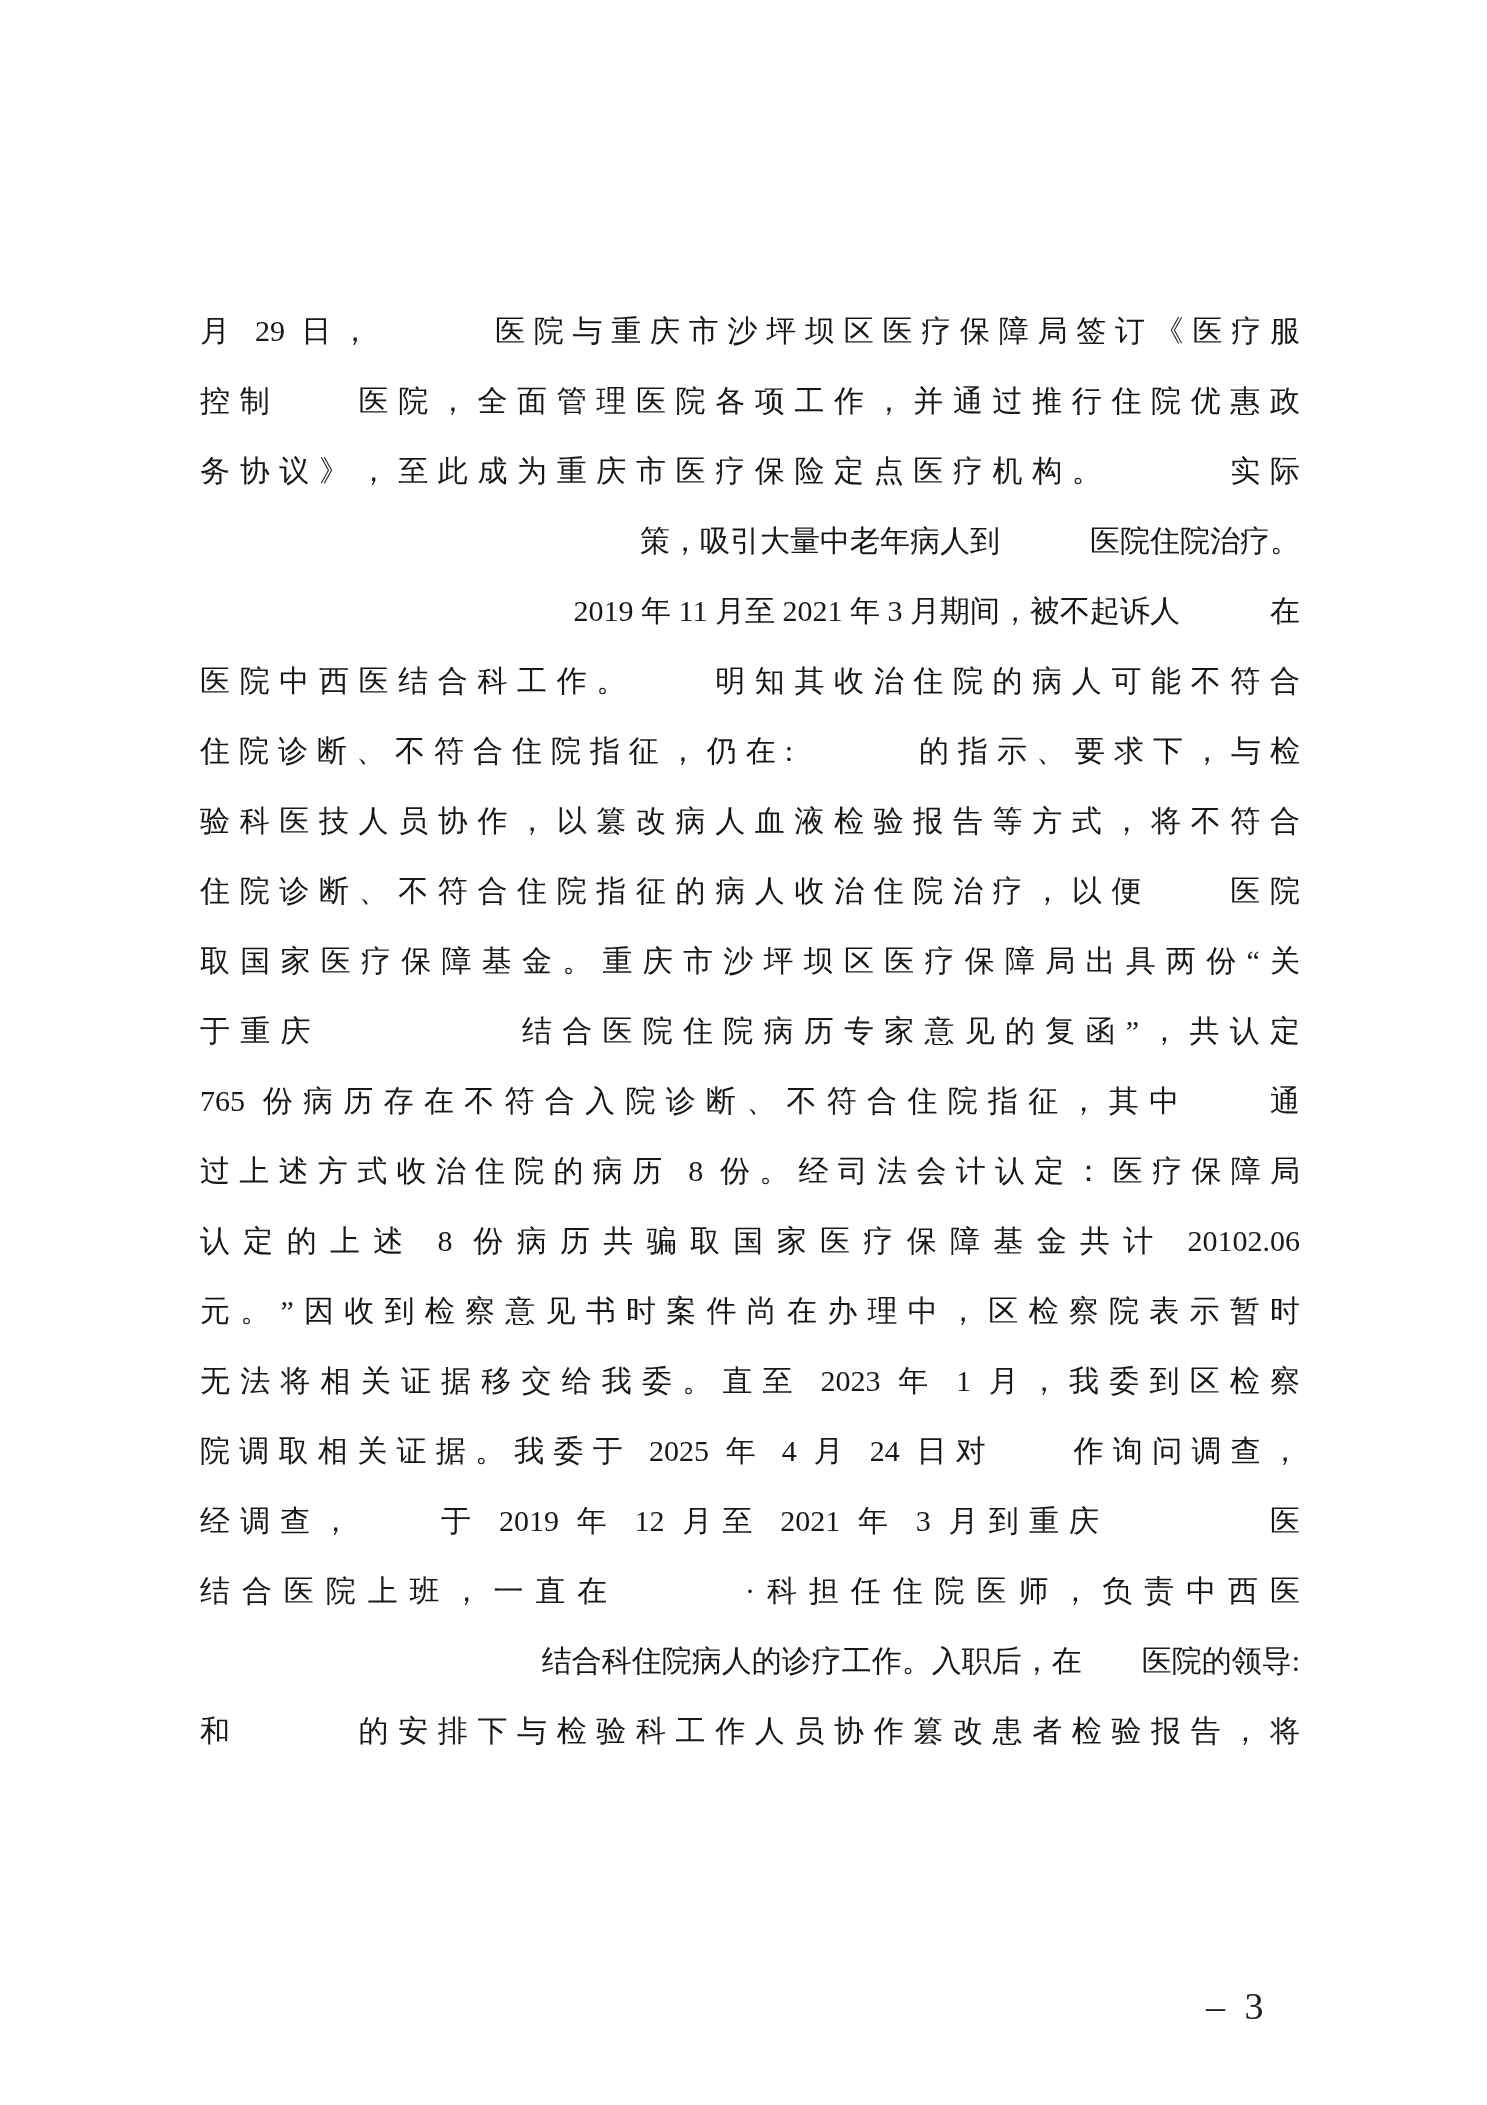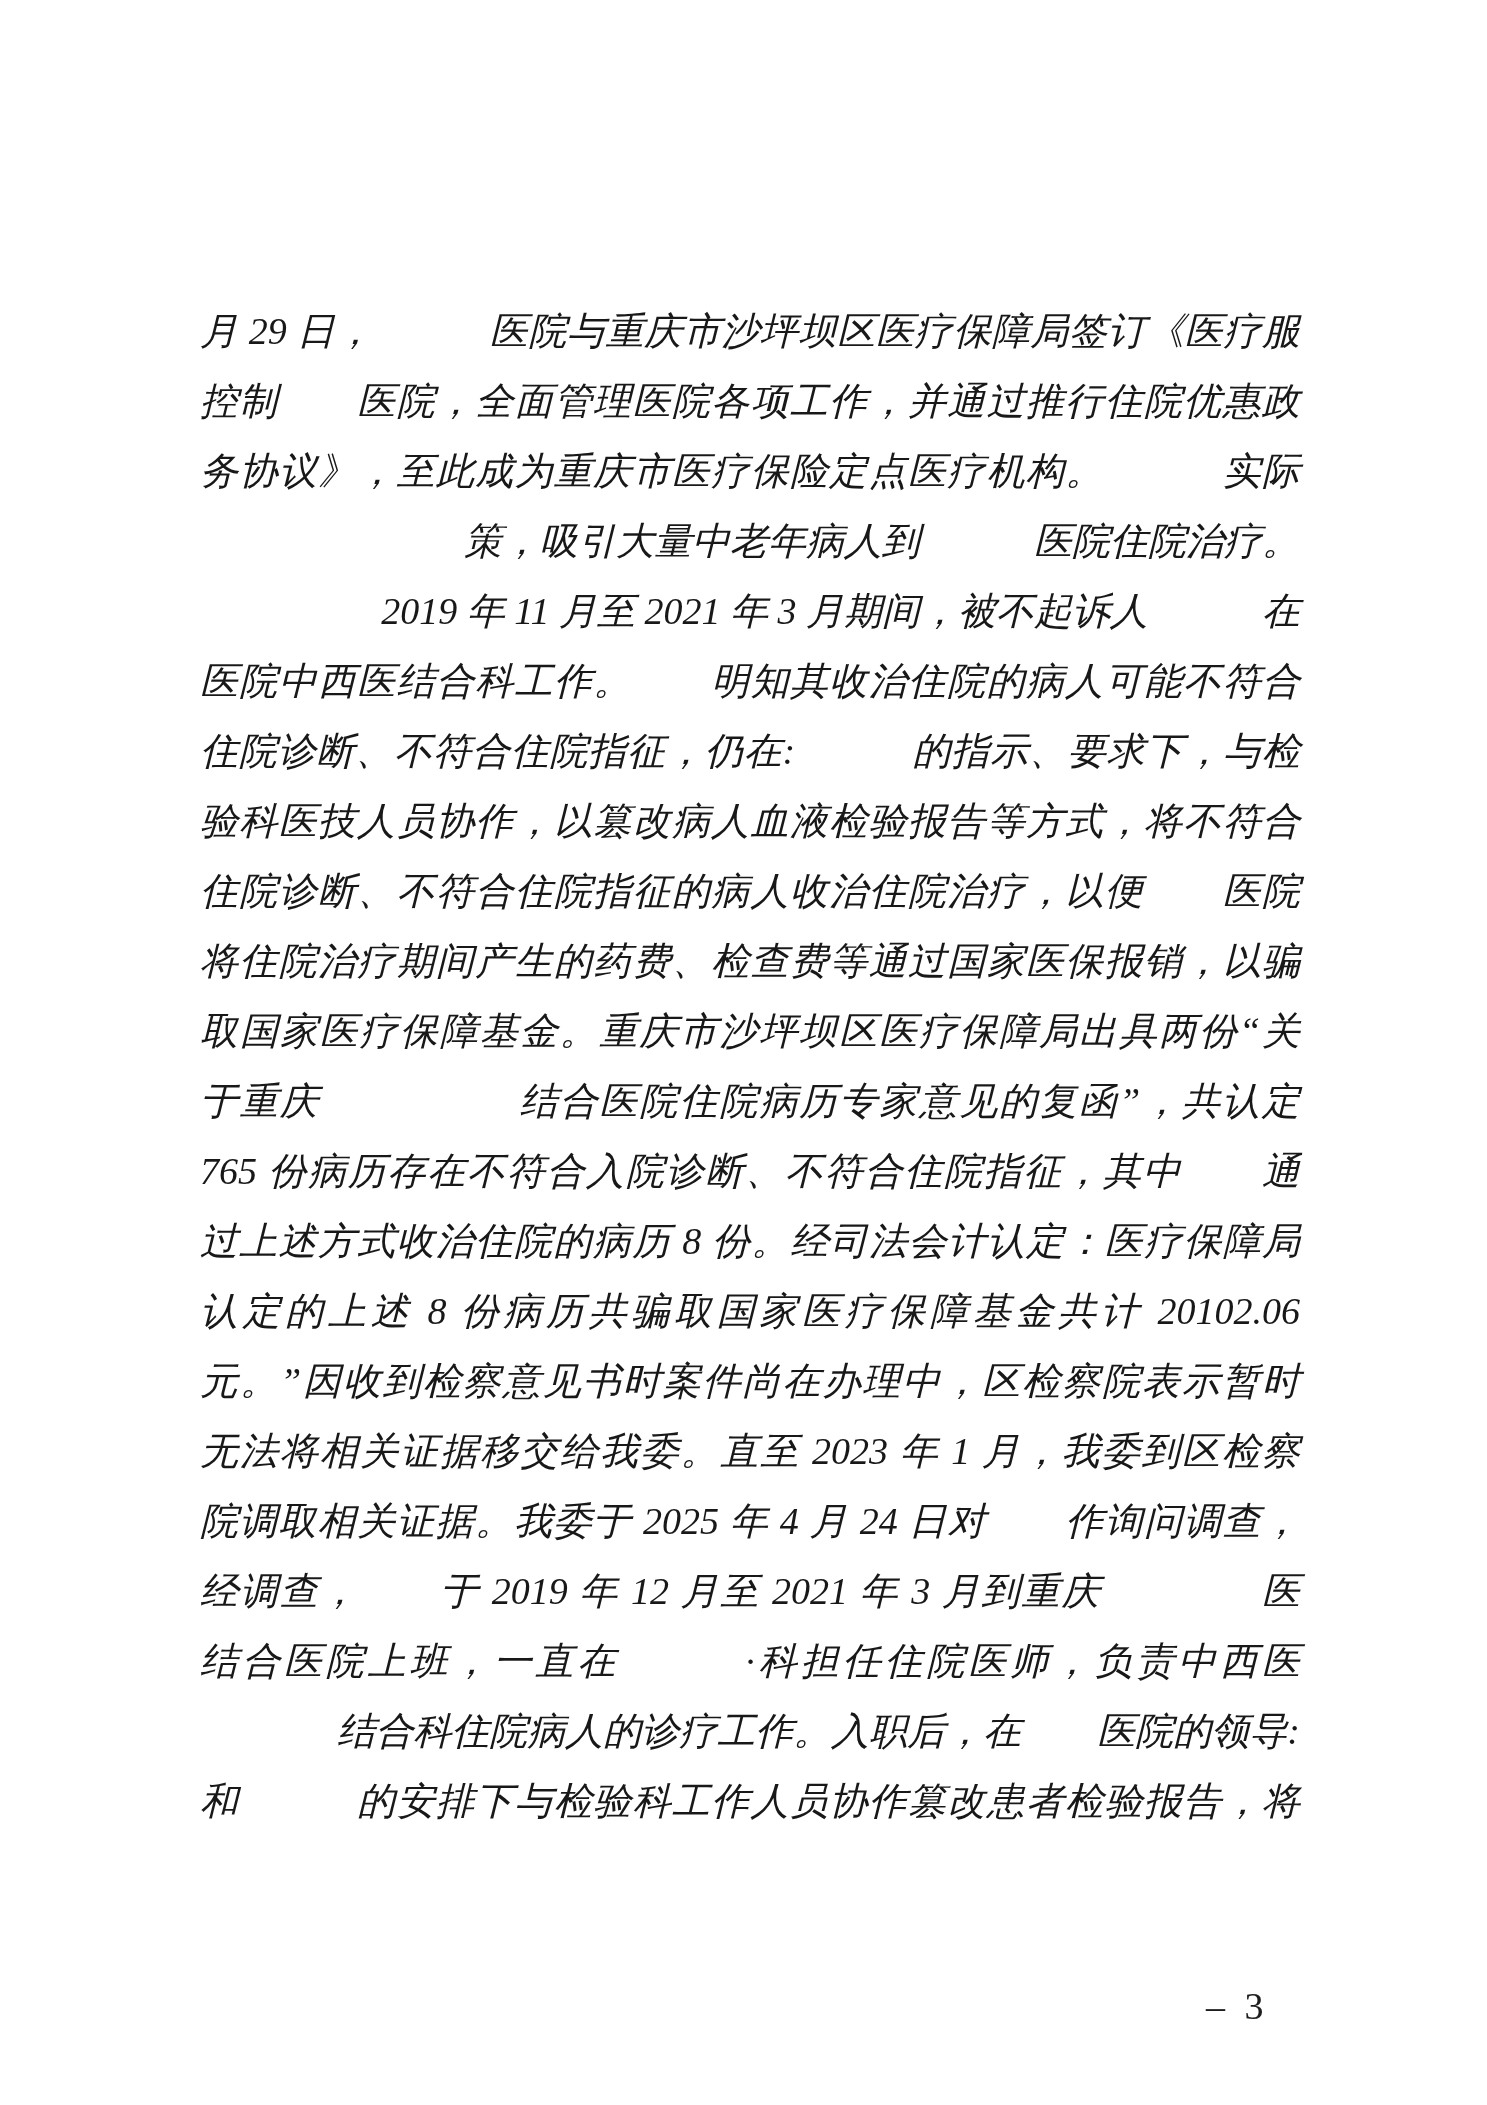--- a/index.html
+++ b/index.html
@@ -19,25 +19,24 @@
   }
   .text-block {
     position: absolute;
     left: 200px;
     top: 296px;
     width: 1100px;
   }
   .line {
     height: 70px;
     line-height: 70px;
-    font-size: 38px;
+    font-size: 30px;
     letter-spacing: 0px;
     white-space: normal;
     overflow: visible;
-    font-style: italic;
   }
   
   .line.j {
     text-align: justify;
     text-align-last: justify;
   }
   
   .line.l {
     text-align: right;
   }
@@ -57,21 +56,20 @@
   <div class="text-block">
     <div class="line j">月 29 日，　　　医院与重庆市沙坪坝区医疗保障局签订《医疗服</div>
     <div class="line j">控制　　医院，全面管理医院各项工作，并通过推行住院优惠政</div>
     <div class="line j">务协议》，至此成为重庆市医疗保险定点医疗机构。　　　实际</div>
     <div class="line l">策，吸引大量中老年病人到　　　医院住院治疗。</div>
     <div class="line l">　　2019 年 11 月至 2021 年 3 月期间，被不起诉人　　　在</div>
     <div class="line j">医院中西医结合科工作。　　明知其收治住院的病人可能不符合</div>
     <div class="line j">住院诊断、不符合住院指征，仍在:　　　的指示、要求下，与检</div>
     <div class="line j">验科医技人员协作，以篡改病人血液检验报告等方式，将不符合</div>
     <div class="line j">住院诊断、不符合住院指征的病人收治住院治疗，以便　　医院</div>
-    <div class="line j">将住院治疗期间产生的药费、检查费等通过国家医保报销，以骗</div>
     <div class="line j">取国家医疗保障基金。重庆市沙坪坝区医疗保障局出具两份“关</div>
     <div class="line j">于重庆　　　　　结合医院住院病历专家意见的复函”，共认定</div>
     <div class="line j">765 份病历存在不符合入院诊断、不符合住院指征，其中　　通</div>
     <div class="line j">过上述方式收治住院的病历 8 份。经司法会计认定：医疗保障局</div>
     <div class="line j">认定的上述 8 份病历共骗取国家医疗保障基金共计 20102.06</div>
     <div class="line j">元。”因收到检察意见书时案件尚在办理中，区检察院表示暂时</div>
     <div class="line j">无法将相关证据移交给我委。直至 2023 年 1 月，我委到区检察</div>
     <div class="line j">院调取相关证据。我委于 2025 年 4 月 24 日对　　作询问调查，</div>
     <div class="line j">经调查，　　于 2019 年 12 月至 2021 年 3 月到重庆　　　　医</div>
     <div class="line j">结合医院上班，一直在　　　·科担任住院医师，负责中西医</div>

